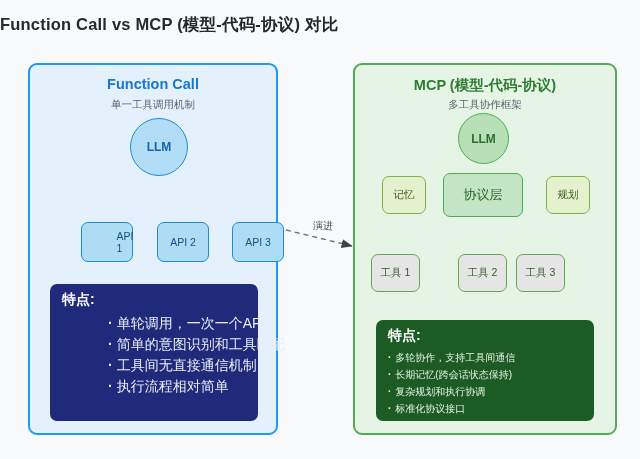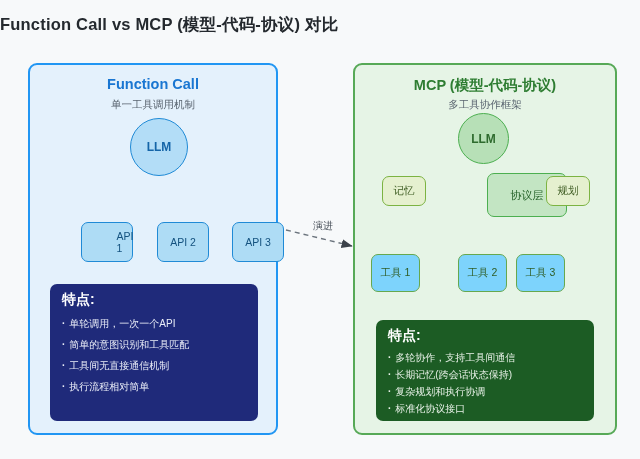--- a/index.html
+++ b/index.html
@@ -116,46 +116,45 @@
     border: 1.4px solid #1f8ad6;
     color: #14527f;
     top: 222px;
   }
   #api-box-0 { left: 81px; padding-left: 36px; }
   #api-box-1 { left: 157px; }
   #api-box-2 { left: 232px; }
 
   .side-box {
     width: 44px;
-    height: 30px;
+    height: 38px;
     background: #e5f0cf;
     border: 1.4px solid #7cb342;
     color: #3e5c22;
     top: 176px;
     font-size: 10.5px;
   }
   #side-box-memory { left: 382px; }
   #side-box-planning { left: 546px; }
 
   #protocol-layer {
     left: 443px;
     top: 173px;
     width: 80px;
     height: 44px;
     background: #c3e5c3;
     border: 1.5px solid #4caf50;
     color: #26632a;
-    font-size: 11px;
-    margin-left: 44px;
+    font-size: 13px;
   }
 
   .tool-box {
     width: 49px;
     height: 38px;
-    background: #7dd3fc;
+    background: #e5e5e5;
     border: 1.4px solid #66a84e;
     color: #2f5d26;
     top: 254px;
   }
   #tool-box-0 { left: 371px; }
   #tool-box-1 { left: 458px; }
   #tool-box-2 { left: 516px; }
 
   
   .features {
@@ -185,23 +184,24 @@
     color: #ffffff;
     margin-bottom: 4px;
   }
   .features ul {
     list-style: none;
     margin: 0;
     padding: 0;
   }
   #features-fc li {
     color: #e9ecf7;
-    font-size: 10px;
+    font-size: 14px;
     line-height: 21px;
     white-space: nowrap;
+    margin-left: 46px;
   }
   #features-mcp li {
     color: #e7f1e7;
     font-size: 10px;
     line-height: 17px;
     white-space: nowrap;
   }
   .features li::before {
     content: "\00B7";
     margin-right: 4px;

